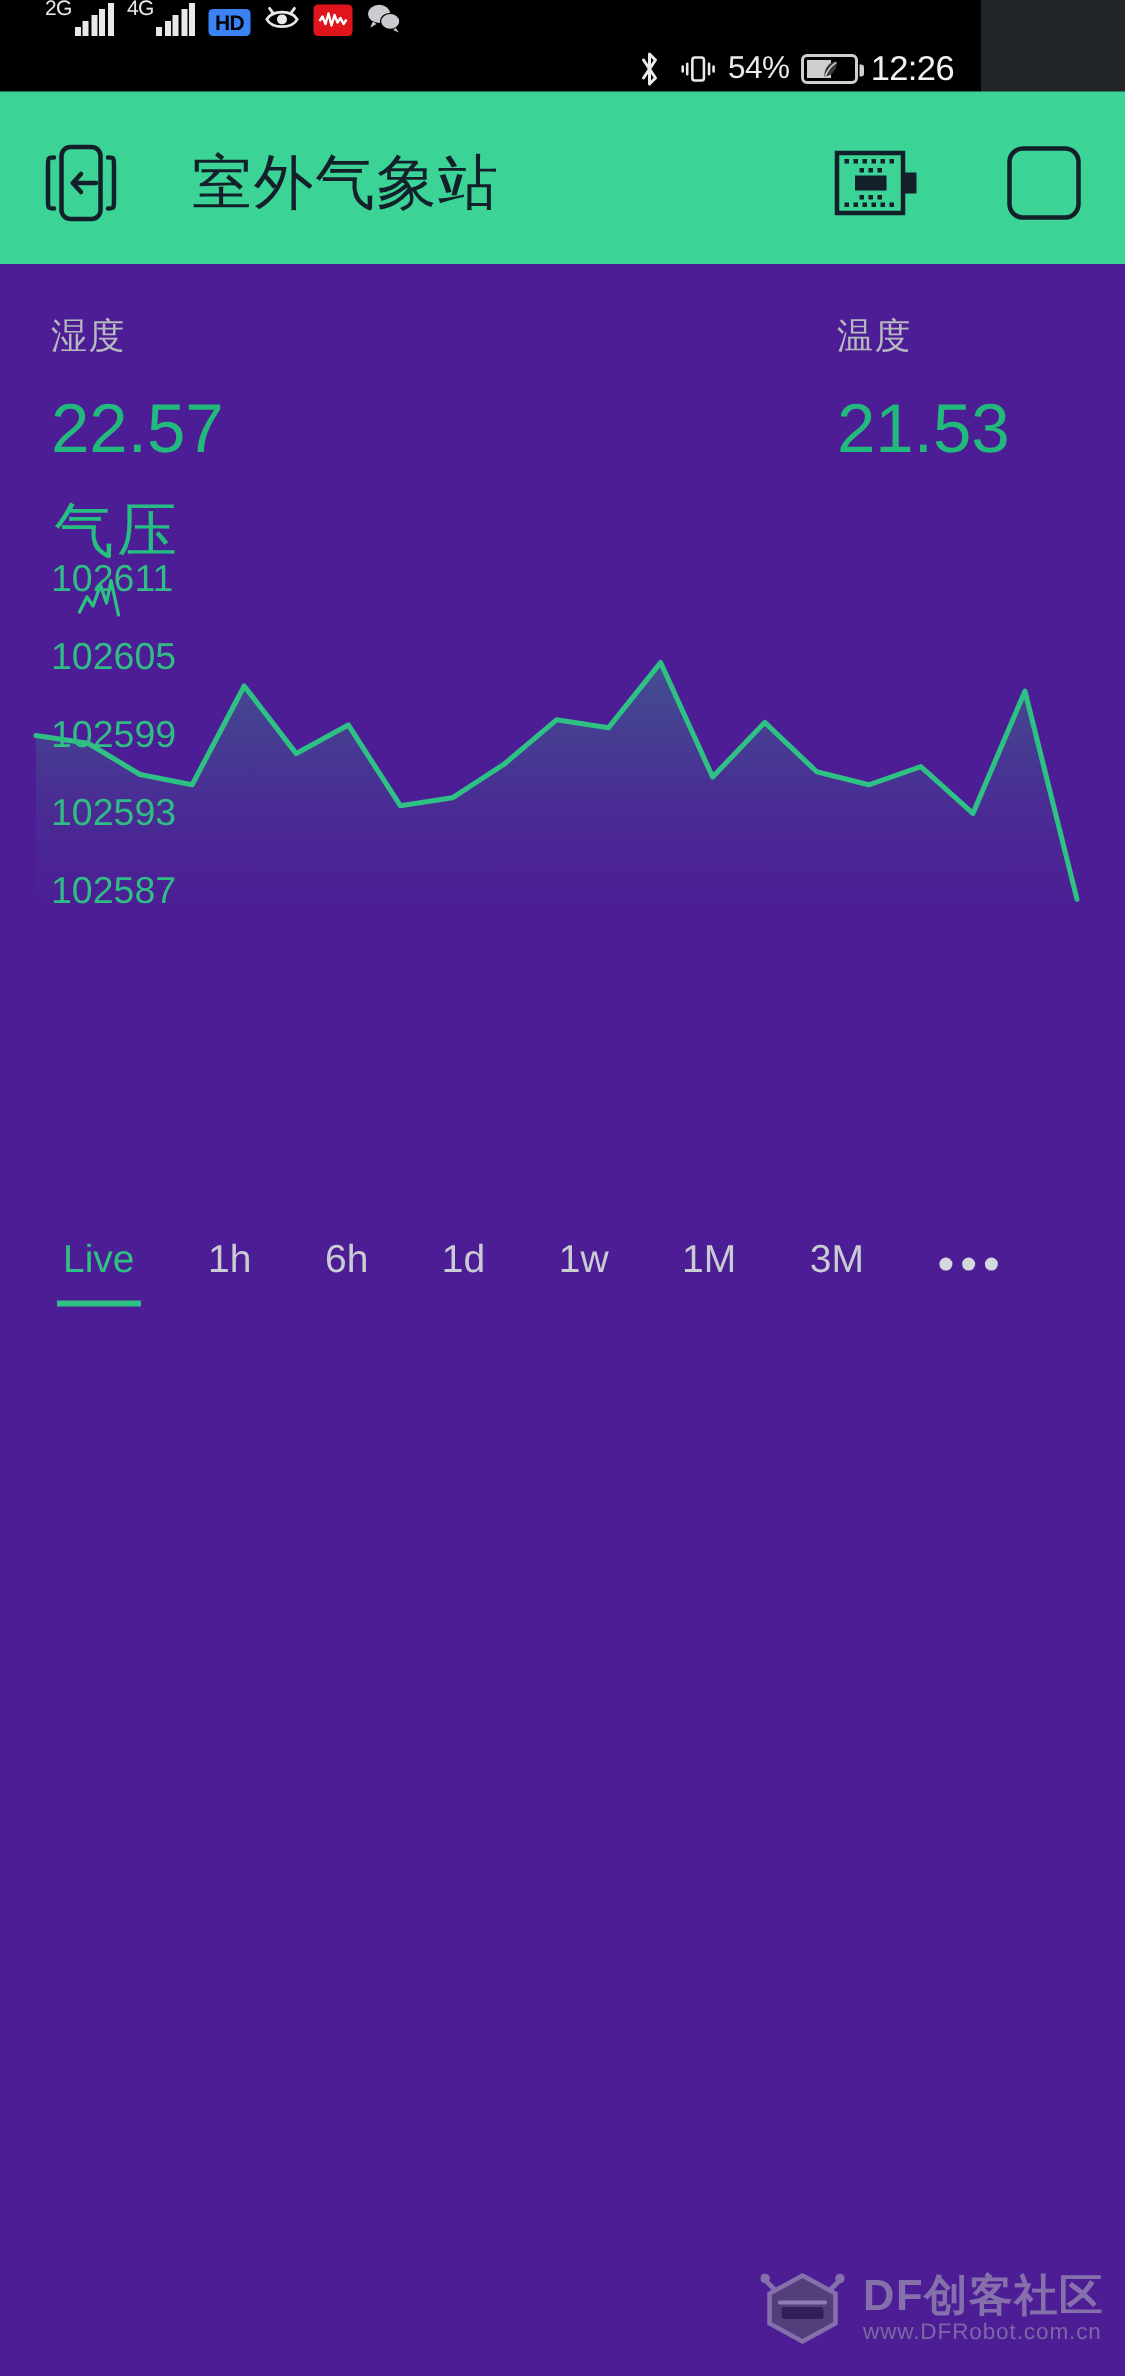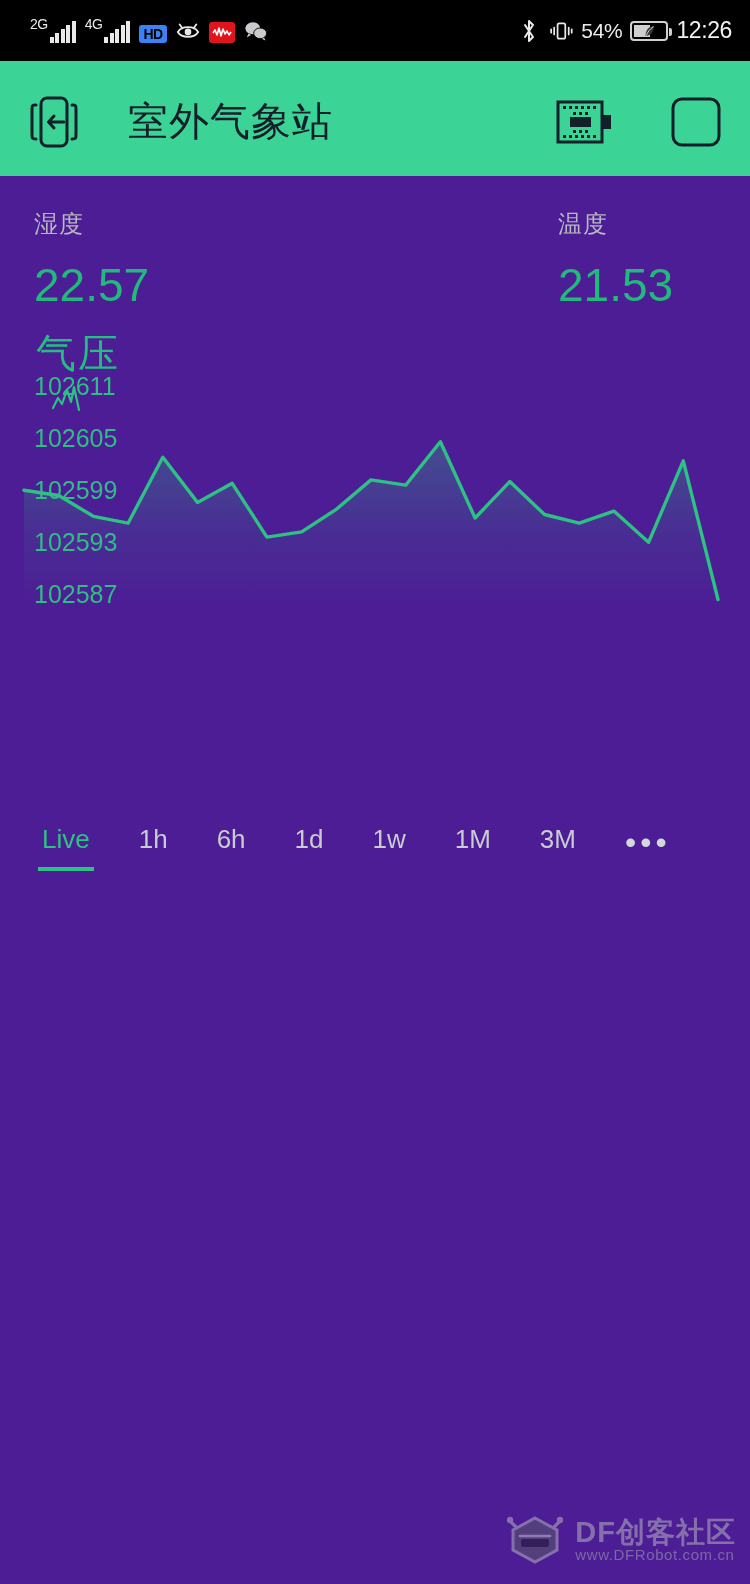--- a/index.html
+++ b/index.html
@@ -15,34 +15,35 @@
     width: 750px;
     height: 1584px;
     background: #212429;
     overflow: hidden;
   }
 
   
   .statusbar {
     position: absolute;
     left: 0; top: 0;
-    width: 750px; height: 61px;
+    width: 654px; height: 61px;
     background: #000000;
     display: flex;
-    align-items: center;
+    align-items: flex-start;
     box-sizing: border-box;
     padding: 0 18px 0 30px;
   }
   .sb-left { display: flex; align-items: flex-end; gap: 9px; }
   .sb-right {
     margin-left: auto;
     display: flex;
     align-items: center;
     gap: 8px;
     color: #e9e9e9;
+    margin-top: 32px;
   }
   .sig-group { display: flex; align-items: flex-end; gap: 2px; }
   .sig-label {
     font-size: 14px;
     color: #e9e9e9;
     line-height: 1;
     position: relative;
     top: -12px;
     letter-spacing: -0.5px;
   }

